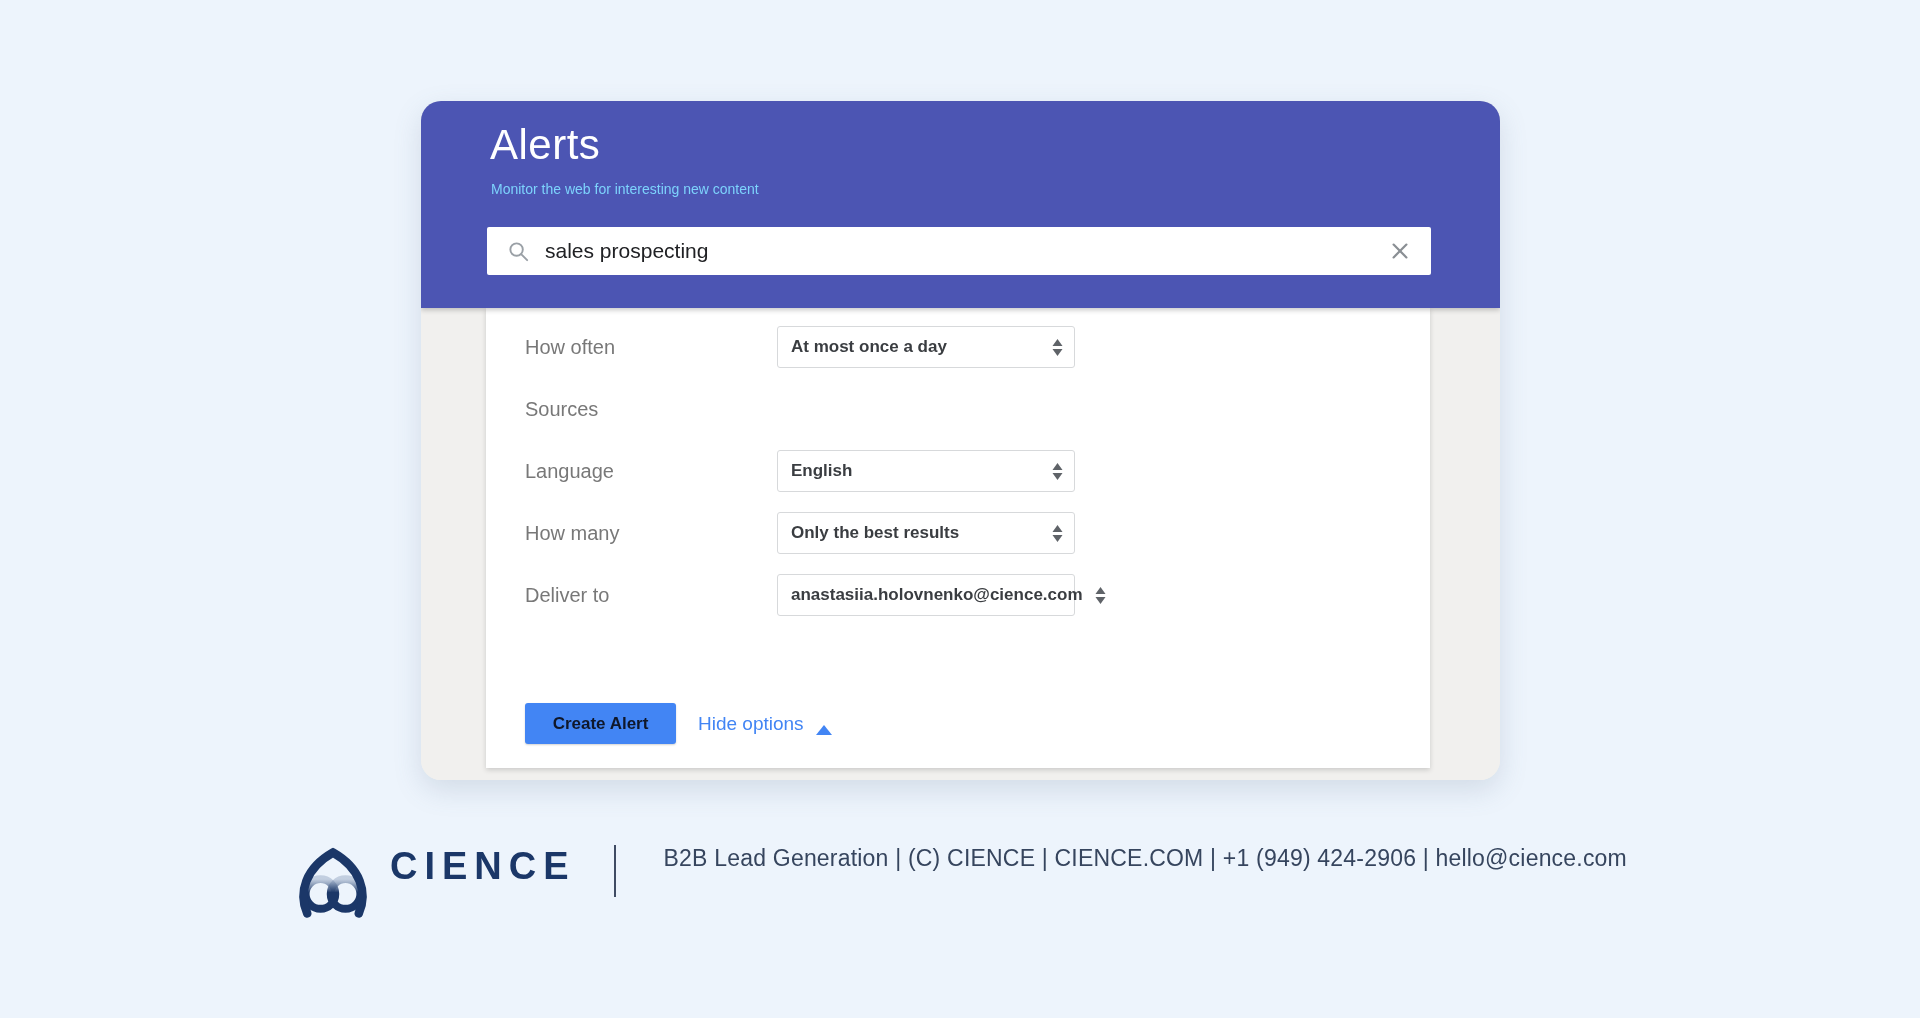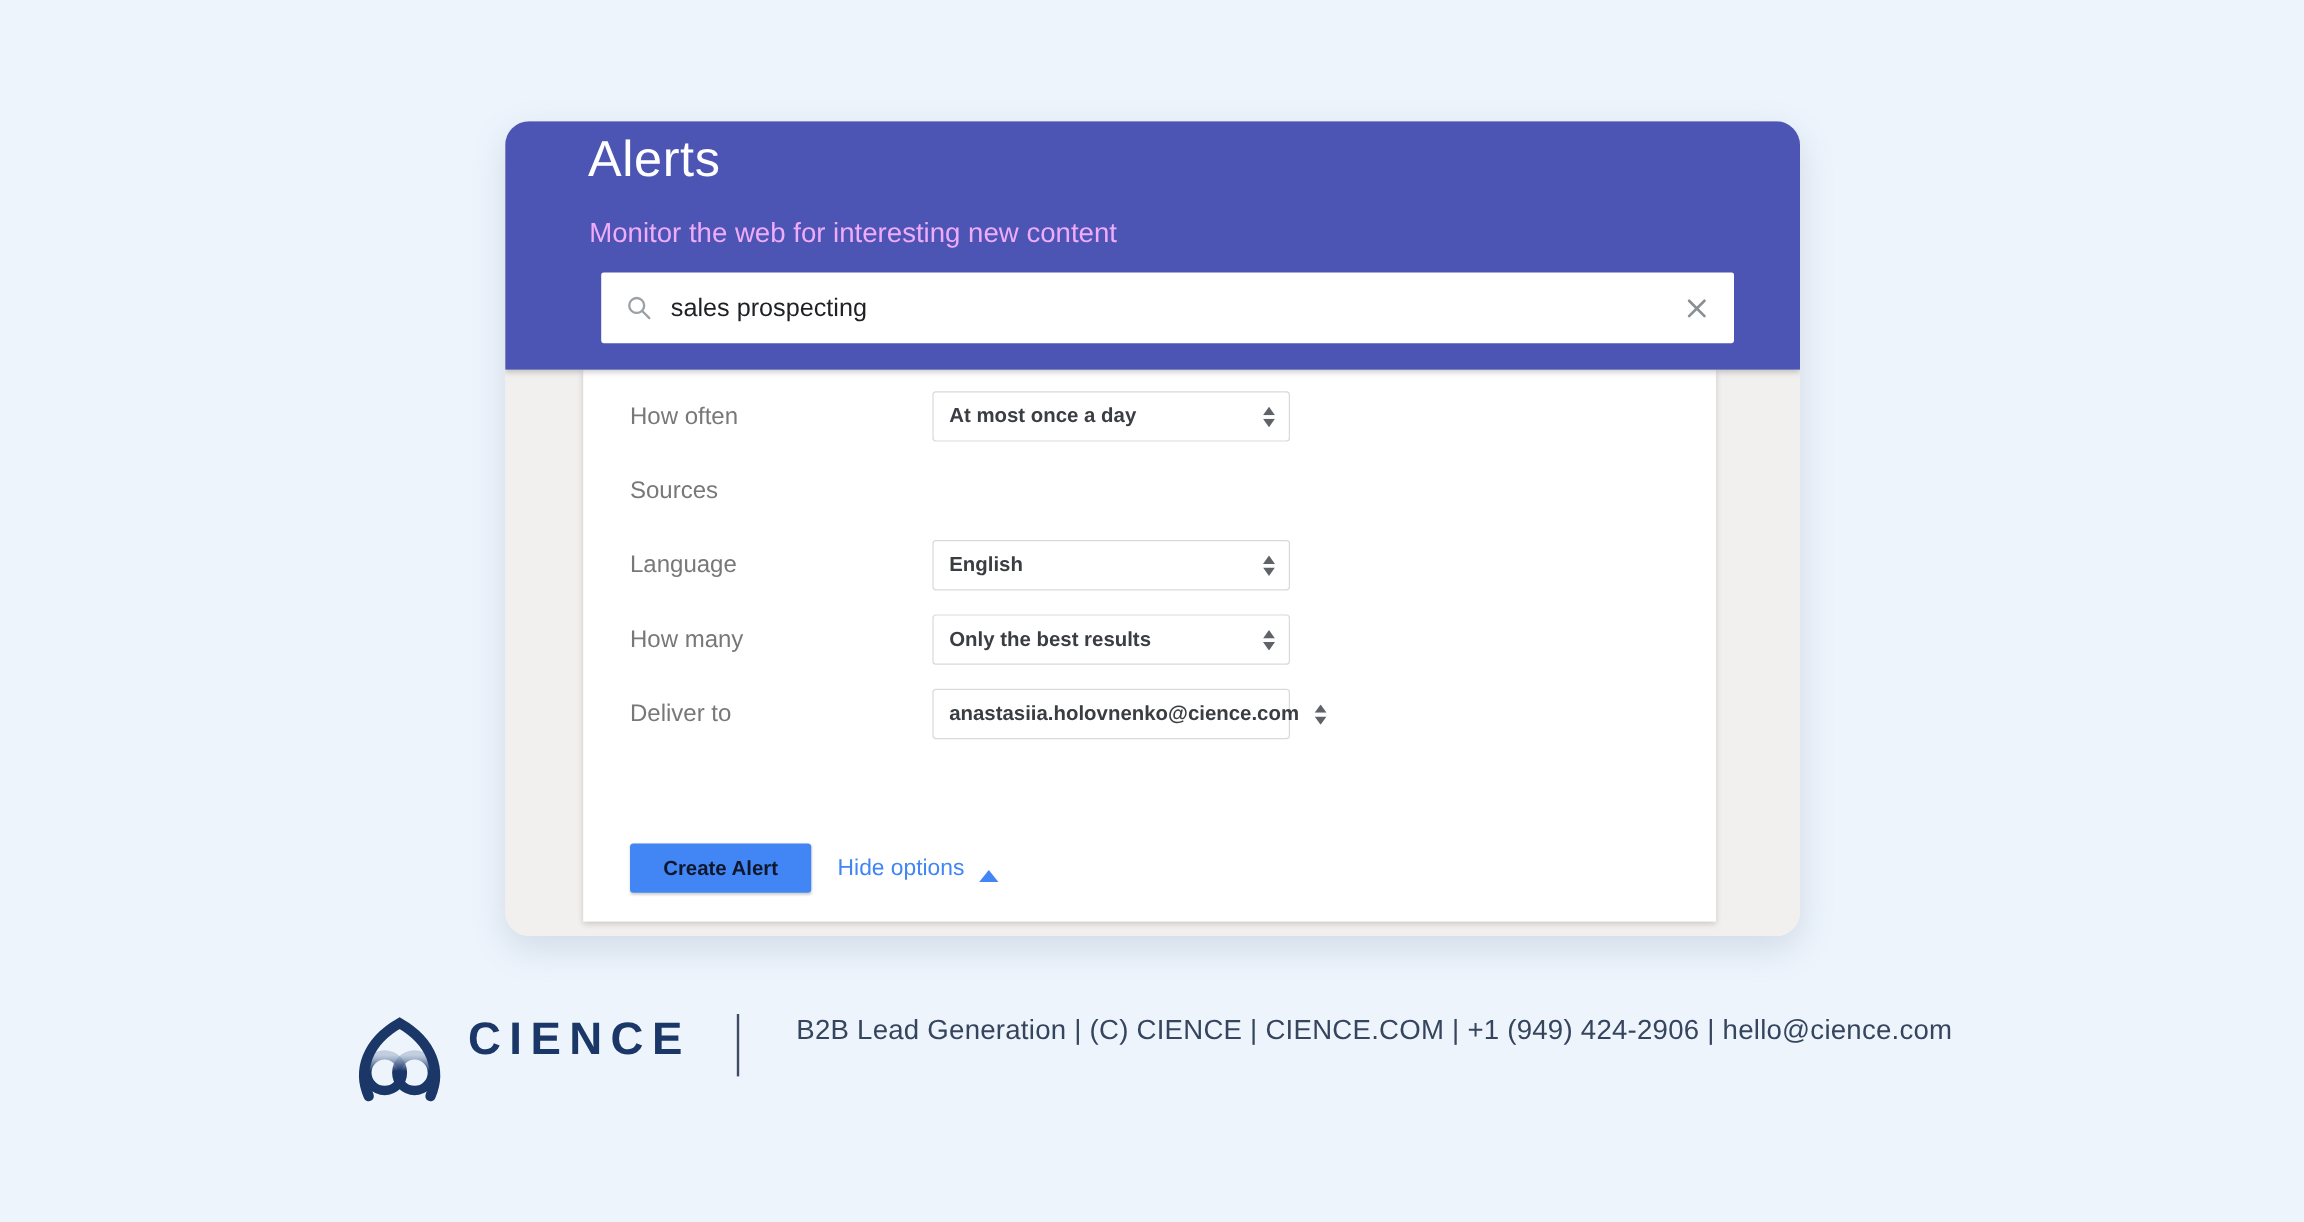--- a/index.html
+++ b/index.html
@@ -20,29 +20,29 @@
     overflow:hidden;
     background:#f1f0ee;
   }
   .card-header {
     position:absolute; top:0; left:0; right:0; height:207px;
     background:#4c55b3;
     z-index:2;
     box-shadow:0 2px 5px rgba(0,0,0,0.22);
   }
   .header-title {
-    position:absolute; left:69px; top:8px;
+    position:absolute; left:69px; top:20px;
     font-size:42px; font-weight:300; color:#ffffff; letter-spacing:0.5px;
   }
   .header-subtitle {
     position:absolute; left:70px; top:80px;
-    font-size:23px; color:#f0abfc;
+    font-size:14px; color:#7dd3fc;
   }
   .search-bar {
-    position:absolute; left:80px; top:126px; width:944px; height:59px;
+    position:absolute; left:66px; top:126px; width:944px; height:48px;
     background:#ffffff; border-radius:2px;
     display:flex; align-items:center; padding:0 20px;
   }
   .search-glyph { flex:0 0 auto; margin-right:15px; display:flex; }
   .search-input {
     flex:1 1 auto; border:none; outline:none;
     font-family:"Liberation Sans", sans-serif;
     font-size:21px; color:#202124; background:transparent;
   }
   .clear-glyph { flex:0 0 auto; display:flex; cursor:pointer; }

